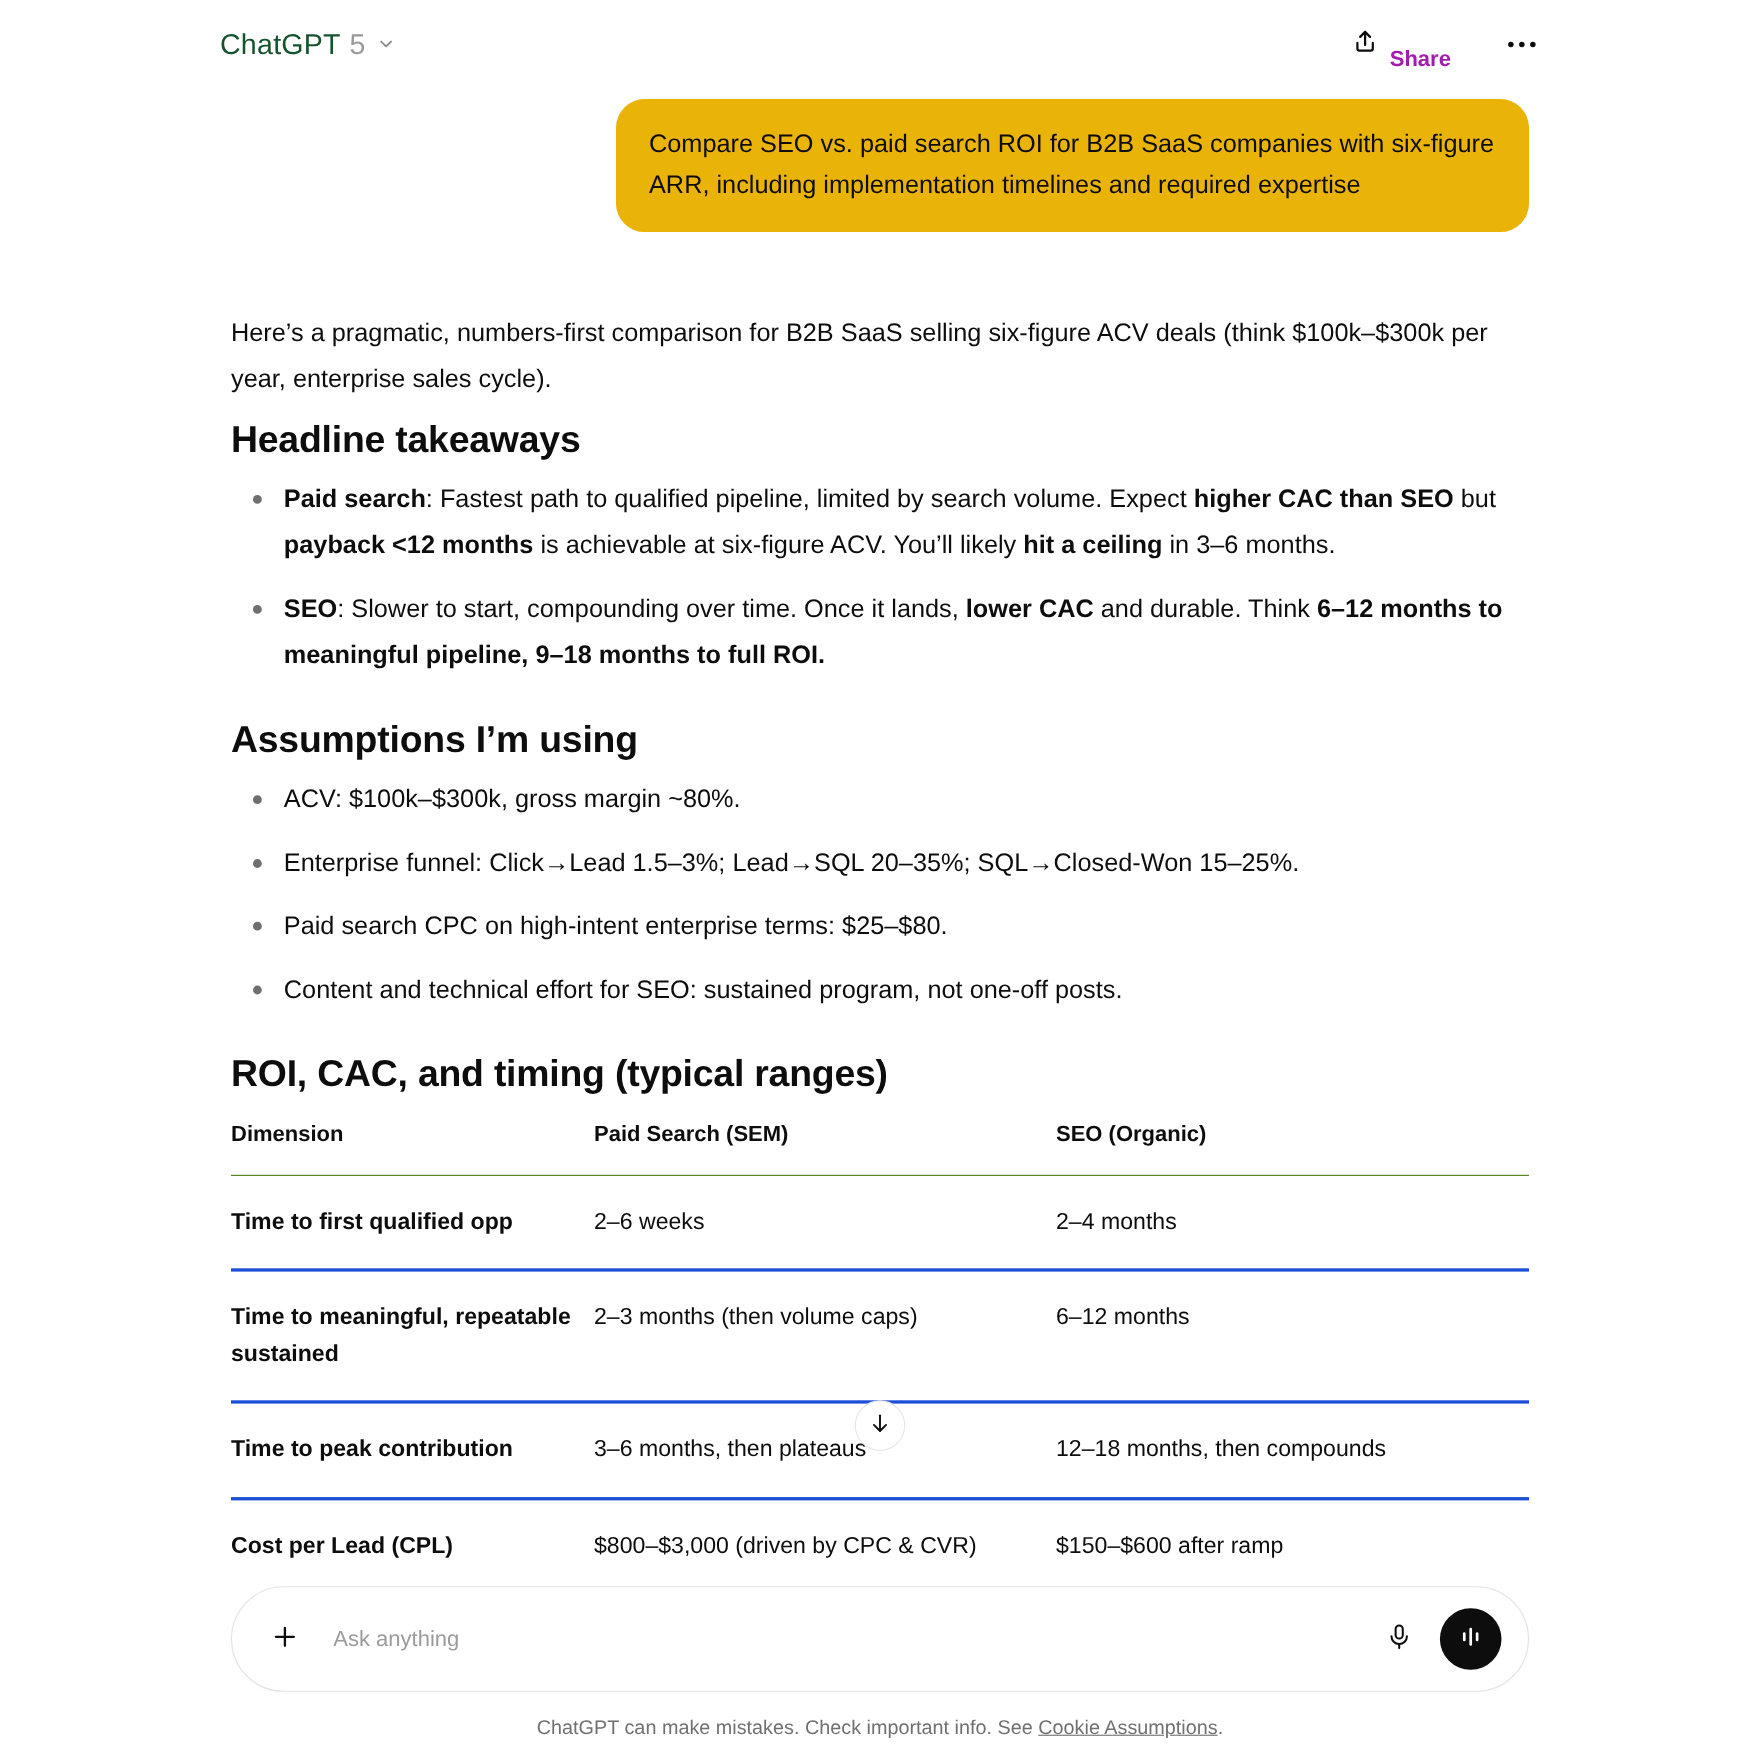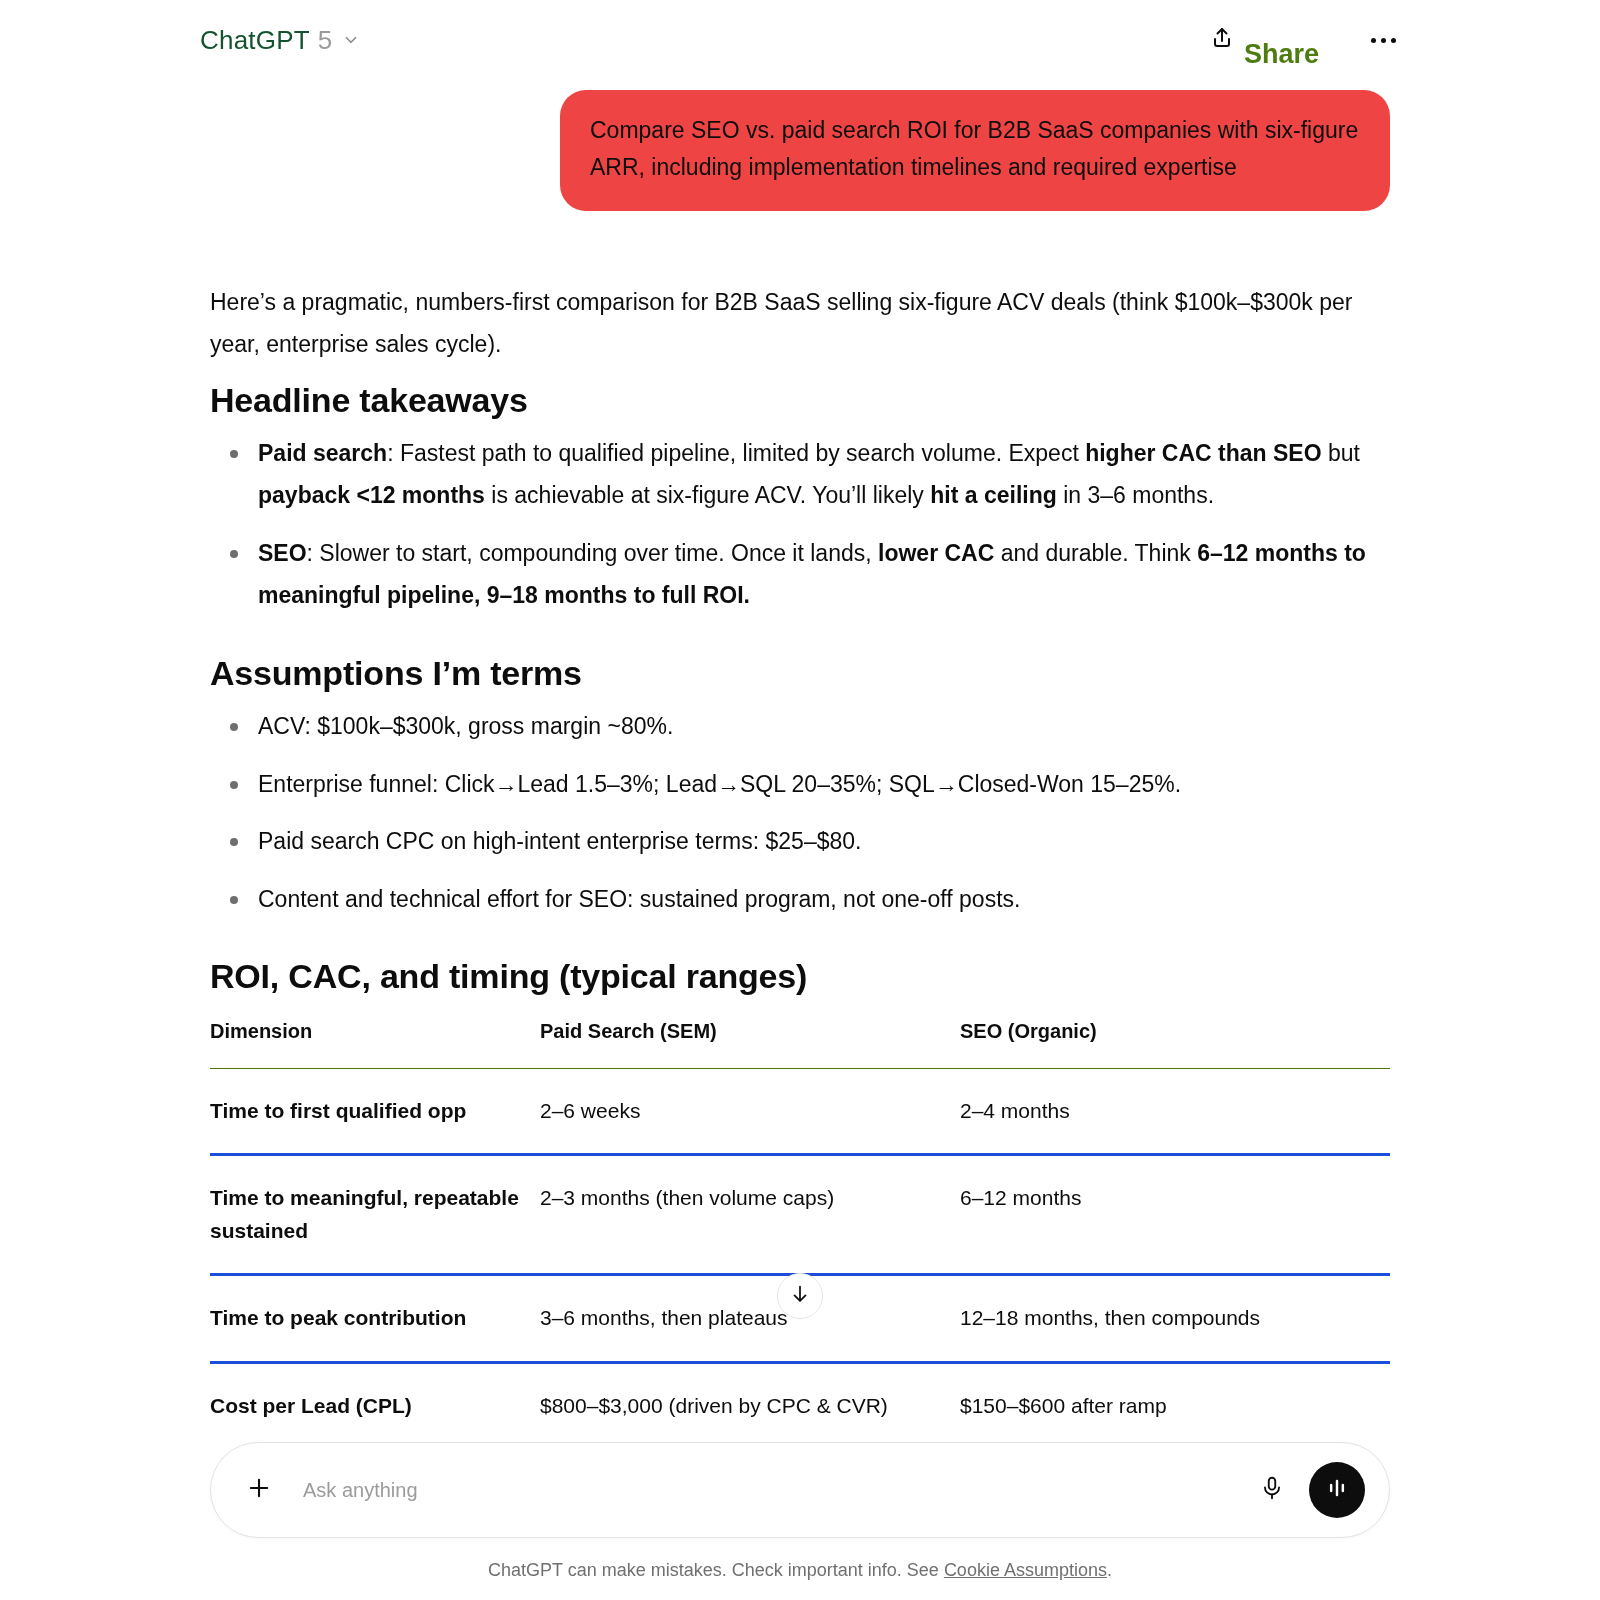--- a/index.html
+++ b/index.html
@@ -27,34 +27,34 @@
   .model-version { font-size: 26px; color: #9a9a9a; margin-left: -2px; }
   .chev { width: 18px; height: 18px; display:block; }
   .header-right {
     margin-left: auto; display: flex; align-items: center; gap: 34px;
     margin-right: 196px;
   }
   .share-btn {
     display: flex; align-items: center; gap: 10px; cursor: pointer;
     padding: 6px 10px; border-radius: 10px;
   }
-  .share-label { font-size: 27px; font-weight: 600; color: #4d7c0f; margin-top: 28px; }
+  .share-label { font-size: 20px; font-weight: 600; color: #a21caf; margin-top: 28px; }
   .dots { display: flex; gap: 5px; align-items: center; cursor: pointer; padding: 8px; }
   .dots i { width: 5px; height: 5px; background: #0d0d0d; border-radius: 50%; display:block; }
 
   
   .conversation {
     position: absolute; top: 80px; left: 0; width: 1600px; height: 1380px;
     overflow: hidden;
   }
   .thread { width: 1180px; margin: 0 auto; padding-top: 10px; }
 
   .user-row { display: flex; justify-content: flex-end; }
   .user-bubble {
-    background: #ef4444; border-radius: 26px;
+    background: #eab308; border-radius: 26px;
     padding: 22px 30px 24px 30px;
     max-width: 830px; font-size: 23px; line-height: 1.62; color: #0d0d0d;
   }
 
   .assistant { margin-top: 70px; font-size: 23px; line-height: 1.85; color: #0d0d0d; }
   .assistant p { margin: 0 0 4px 0; }
 
   h2.section {
     font-size: 34px; font-weight: 700; letter-spacing: -0.2px;
     margin: 12px 0 10px 0; line-height: 1.3;
@@ -173,21 +173,21 @@
 
       <div class="assistant">
         <p>Here’s a pragmatic, numbers-first comparison for B2B SaaS selling six-figure ACV deals (think $100k–$300k per year, enterprise sales cycle).</p>
 
         <h2 class="section">Headline takeaways</h2>
         <ul class="bullets spaced" id="takeaways-list">
             <li><b>Paid search</b><span>: Fastest path to qualified pipeline, limited by search volume. Expect </span><b>higher CAC than SEO</b><span> but </span><b>payback &lt;12 months</b><span> is achievable at six-figure ACV. You’ll likely </span><b>hit a ceiling</b><span> in 3–6 months.</span></li>
             <li><b>SEO</b><span>: Slower to start, compounding over time. Once it lands, </span><b>lower CAC</b><span> and durable. Think </span><b>6–12 months to meaningful pipeline, 9–18 months to full ROI.</b></li>
           </ul>
 
-        <h2 class="section tight">Assumptions I’m terms</h2>
+        <h2 class="section tight">Assumptions I’m using</h2>
         <ul class="bullets spaced" id="assumptions-list">
             <li>ACV: $100k–$300k, gross margin ~80%.</li>
             <li>Enterprise funnel: Click→Lead 1.5–3%; Lead→SQL 20–35%; SQL→Closed-Won 15–25%.</li>
             <li>Paid search CPC on high-intent enterprise terms: $25–$80.</li>
             <li>Content and technical effort for SEO: sustained program, not one-off posts.</li>
           </ul>
 
         <h2 class="section tight">ROI, CAC, and timing (typical ranges)</h2>
         <table class="cmp">
           <thead>

